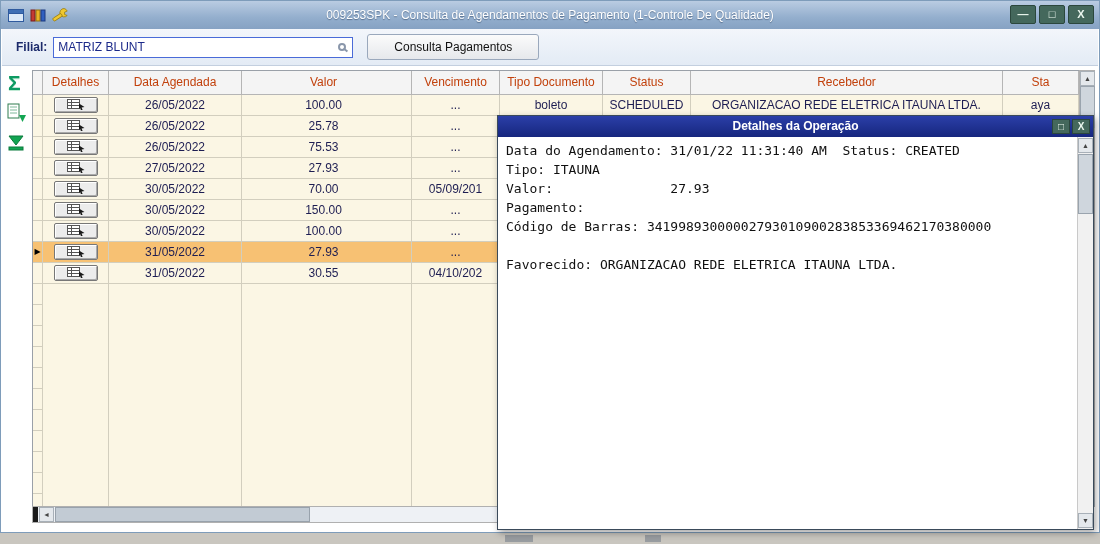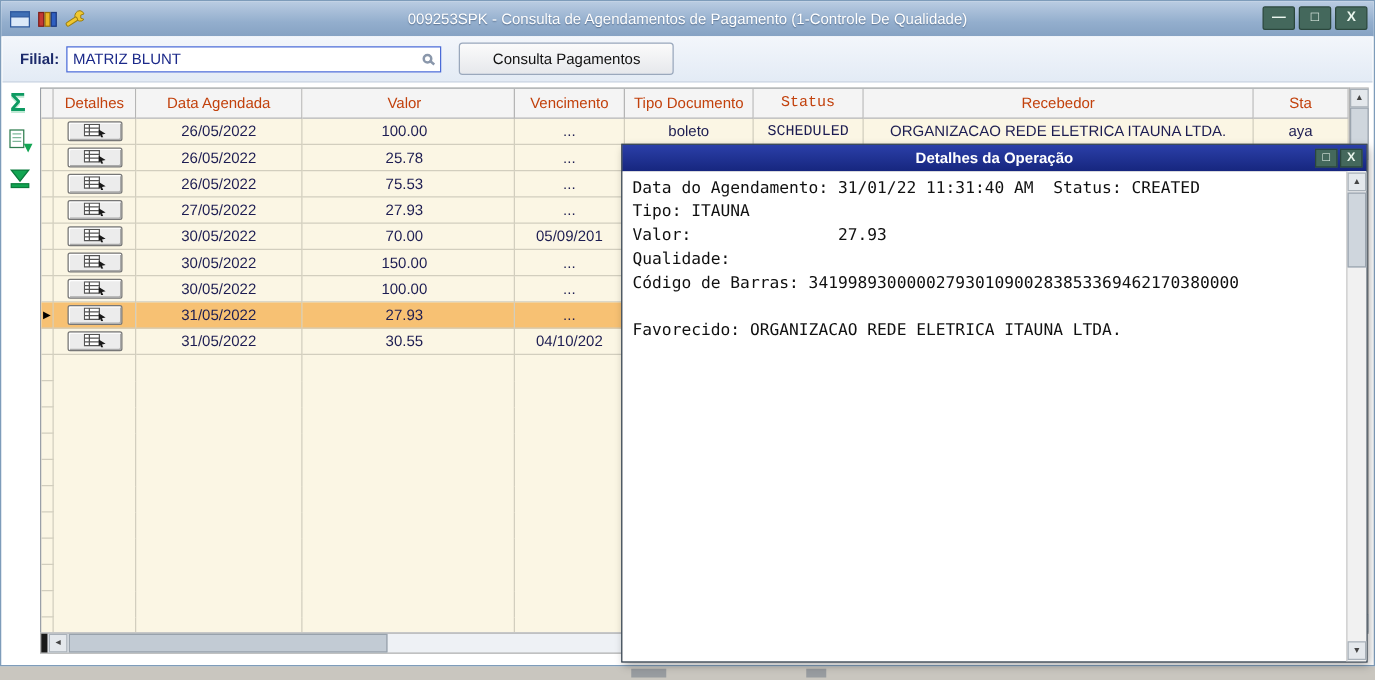--- a/index.html
+++ b/index.html
@@ -45,21 +45,21 @@
     border-right:1px solid #b5b5b5; border-bottom:1px solid #b5b5b5; overflow:hidden; white-space:nowrap; }
   .grid-row { display:flex; height:21px; }
   .cell { height:21px; line-height:20px; font-size:12px; color:#1d1d52; border-right:1px solid #d2cebe;
     border-bottom:1px solid #d2cebe; overflow:hidden; white-space:nowrap; background:transparent; }
   .c-ind    { width:10px;  font-size:8px; text-align:center; color:#000; line-height:20px; }
   .c-det    { width:66px;  }
   .c-data   { width:133px; text-align:center; }
   .c-valor  { width:170px; text-align:center; padding-right:6px; }
   .c-venc   { width:88px;  text-align:center; }
   .c-tipo   { width:103px; text-align:center; }
-  .c-status { width:88px;  text-align:center;font-family:Liberation Mono, monospace; }
+  .c-status { width:88px;  text-align:center; }
   .c-receb  { width:312px; text-align:center; }
   .c-sta    { width:76px;  text-align:center; }
   .grid-row.selected .cell { background:#f7c173; }
   .grid-row.empty .cell { border-bottom:none; }
   .grid-row.empty .c-ind { border-bottom:1px solid #d2cebe; }
   .det-btn { display:block; margin:2px auto 0; width:44px; height:16px; background:#ececec; border:1px solid #777;
     border-radius:2px; box-shadow:inset 1px 1px 0 #fff, inset -1px -1px 0 #aaa; padding:0; cursor:pointer; }
 
   
   .vscroll { position:absolute; left:1078px; top:69px; width:16px; height:437px; background:#f1f1f1; border:1px solid #b0b0b0; }
@@ -509,21 +509,21 @@
       <span class="dlg-controls">
         <button>□</button>
         <button>X</button>
       </span>
     </div>
     <div class="dlg-body">
       <div class="dlg-text">
           <div class="dlg-line">Data do Agendamento: 31/01/22 11:31:40 AM  Status: CREATED</div>
           <div class="dlg-line">Tipo: ITAUNA</div>
           <div class="dlg-line">Valor:               27.93</div>
-          <div class="dlg-line">Qualidade:</div>
+          <div class="dlg-line">Pagamento:</div>
           <div class="dlg-line">Código de Barras: 34199893000002793010900283853369462170380000</div>
           <div class="dlg-line"></div>
           <div class="dlg-line">Favorecido: ORGANIZACAO REDE ELETRICA ITAUNA LTDA.</div>
         </div>
       <div class="dlg-scroll">
         <div class="sb-btn up">▲</div>
         <div class="thumb"></div>
         <div class="sb-btn down">▼</div>
       </div>
     </div>

